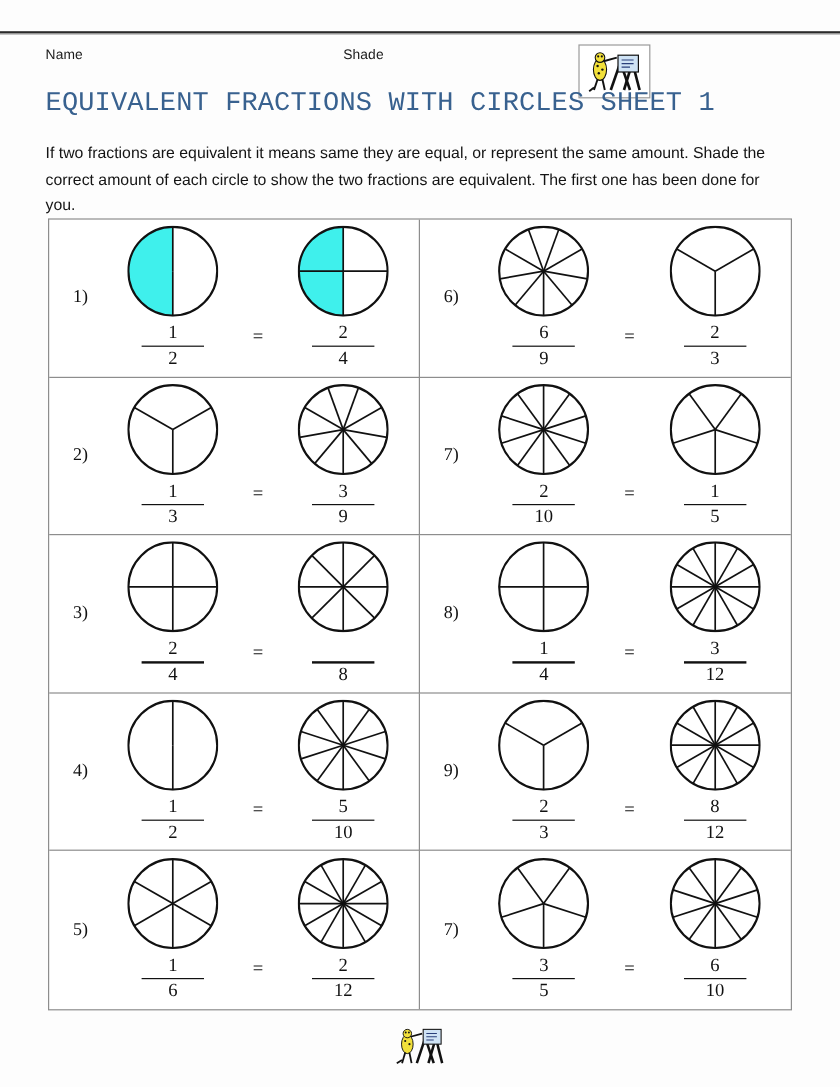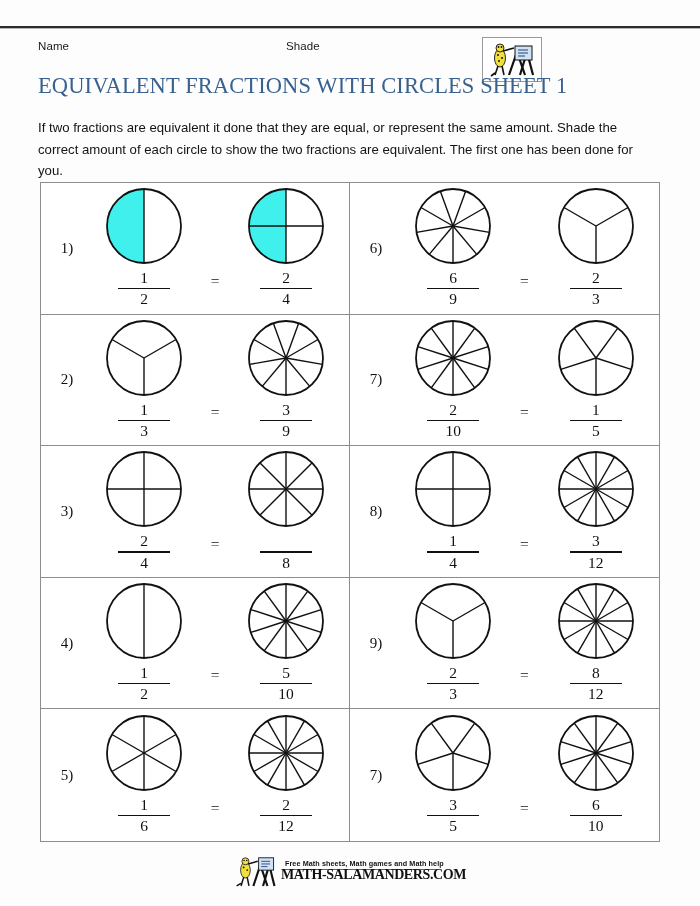--- a/index.html
+++ b/index.html
@@ -34,21 +34,21 @@
 
   .logo-box {
     position:absolute; right:34px; top:37px;
     width:60px; height:45px;
     border:1px solid #9a9a9a; background:#ffffff;
     display:flex; align-items:center; justify-content:center;
   }
 
   h1.title {
     position:absolute; left:38px; top:73px; margin:0;
-    font-family:Liberation Serif, serif;
+    font-family:Liberation Mono, monospace;
     font-size:22.5px; font-weight:400; letter-spacing:.1px;
     color:#38618f; white-space:nowrap;
   }
   .intro {
     position:absolute; left:38px; top:104px; width:600px;
     font-size:13.2px; line-height:21.5px; color:#141414;
   }
 
   
   .grid {
@@ -164,21 +164,21 @@
           <circle cx="14.5" cy="6" r="0.9"></circle>
         <circle cx="11" cy="14" r="1"></circle>
           <circle cx="15" cy="17" r="1"></circle>
         <circle cx="12" cy="20" r="1"></circle>
       </g>
     </svg>
   </div>
 
   <h1 class="title">EQUIVALENT FRACTIONS WITH CIRCLES SHEET 1</h1>
 
-  <p class="intro">If two fractions are equivalent it done that they are equal, or represent the same amount. Shade the correct amount of each circle to show the two fractions are equivalent. The first one has been done for you.</p>
+  <p class="intro">If two fractions are equivalent it means same they are equal, or represent the same amount. Shade the correct amount of each circle to show the two fractions are equivalent. The first one has been done for you.</p>
 
   <div class="grid" id="grid">
       <div class="cell">
         <div class="qnum">1)</div>
         <div class="pair">
           <div class="side">
             <svg class="circ" viewBox="0 0 76 76">
               <path d="M 38 38 L 38.00 75.00 A 37 37 0 0 1 38.00 1.00 Z" fill="#3ff0ec"></path>
               <line x1="38" y1="38" x2="38.00" y2="75.00" stroke="#111111" stroke-width="1.4"></line>
               <line x1="38" y1="38" x2="38.00" y2="1.00" stroke="#111111" stroke-width="1.4"></line>
@@ -596,20 +596,15 @@
         <line x1="15" y1="26" x2="17" y2="36"></line>
         <line x1="8" y1="33" x2="3" y2="36"></line>
       </g>
       <g fill="#111">
         <circle cx="11.5" cy="7" r="0.9"></circle>
           <circle cx="14.5" cy="7" r="0.9"></circle>
         <circle cx="11" cy="15" r="1"></circle>
           <circle cx="15" cy="18" r="1"></circle>
       </g>
     </svg>
-    <div class="foot-text">
-      <span class="foot-tag">Free Math sheets, Math games and Math help</span>
-      <div class="foot-ul"></div>
-      <span class="foot-url">MATH-SALAMANDERS.COM</span>
-    </div>
   </div>
 
 </div>
 
 </body></html>

